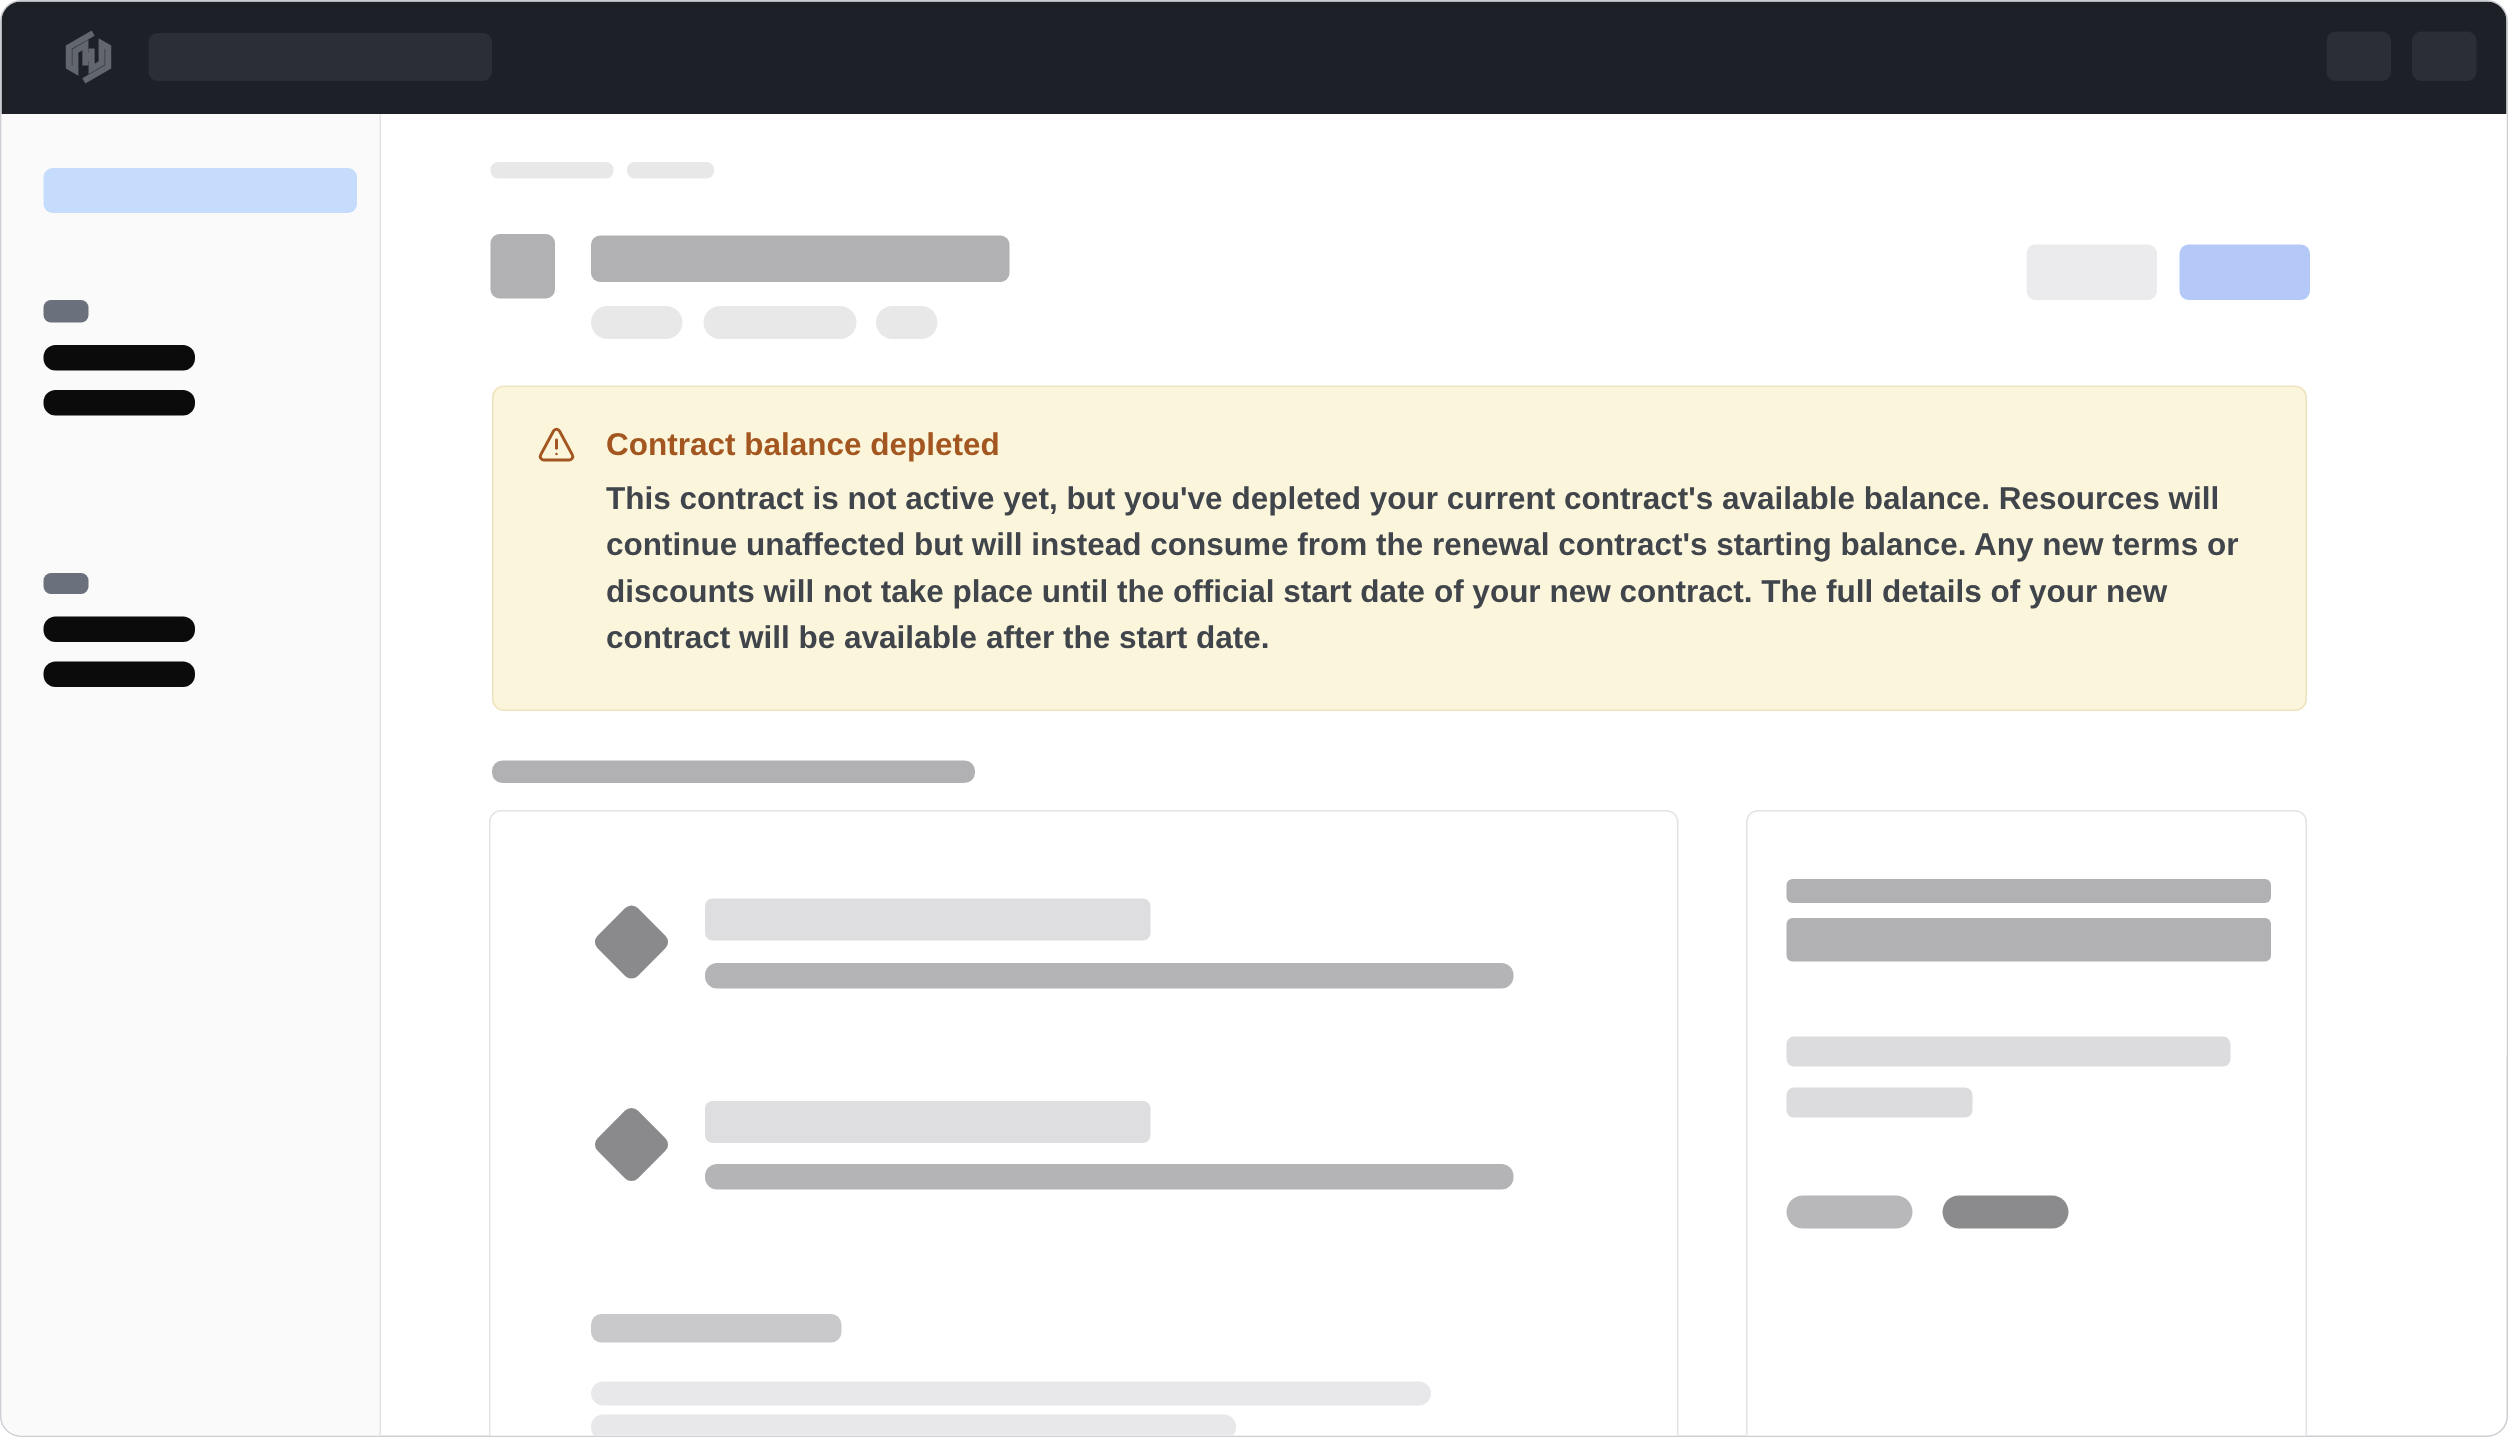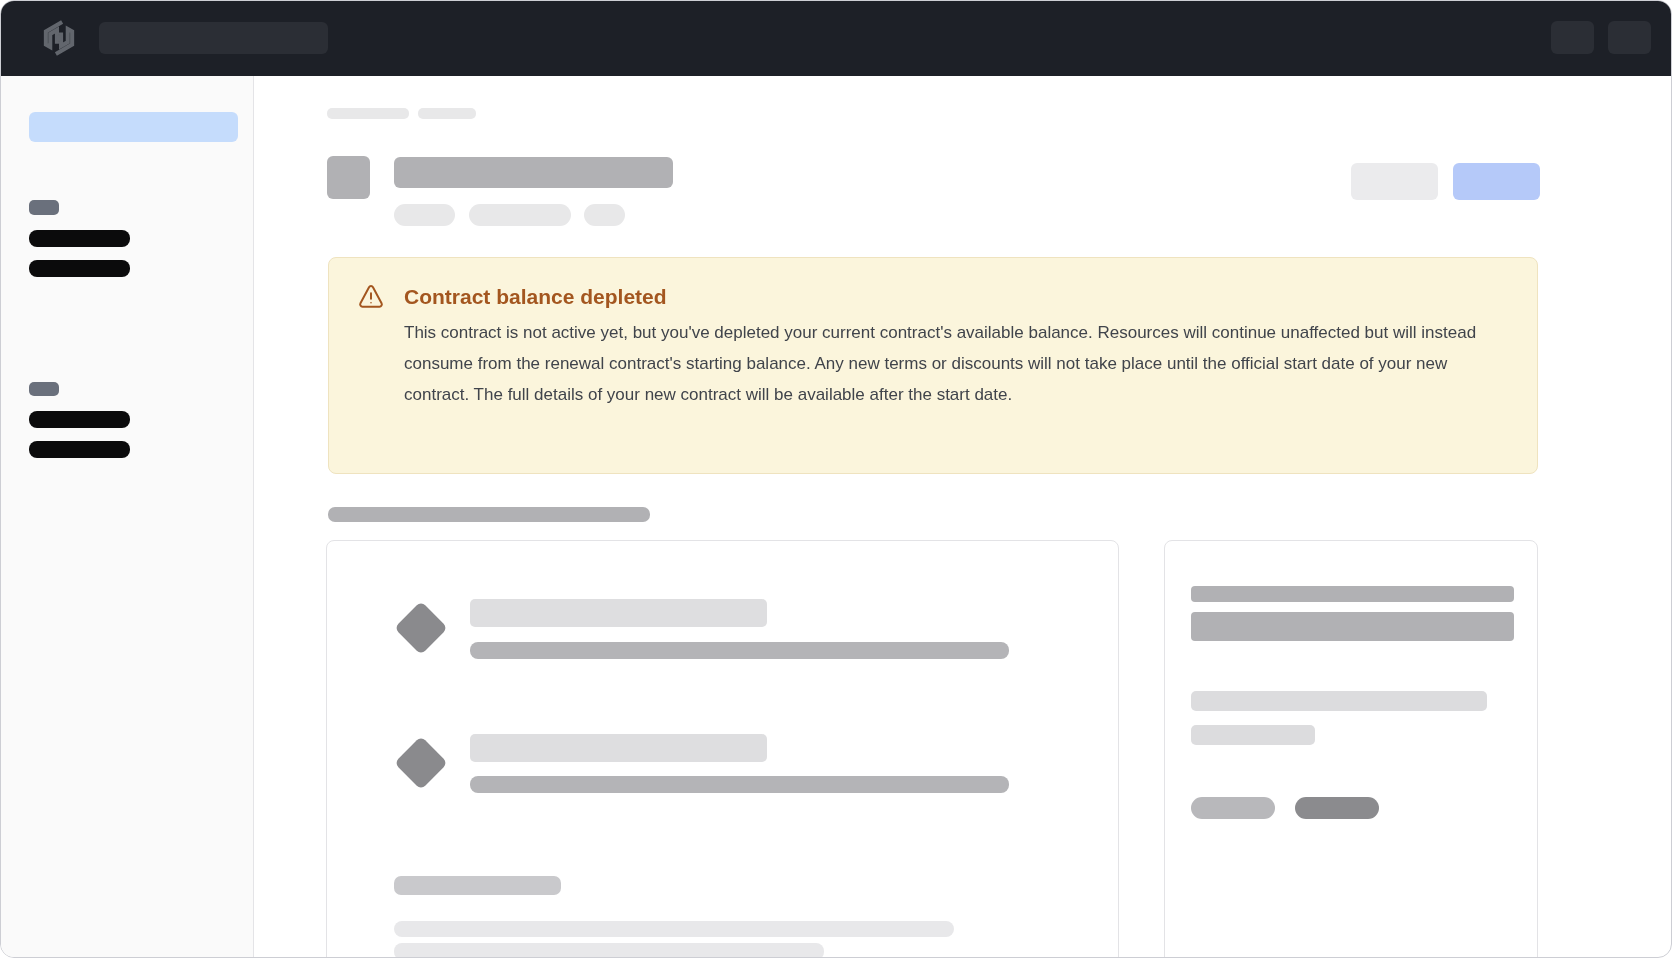--- a/index.html
+++ b/index.html
@@ -27,21 +27,21 @@
 
   .btn-gray{background:#ebebed;border-radius:6px;}
   .btn-blue{background:var(--accent-blue,#b5c9f9);border-radius:6px;}
 
   
   .alert{left:327px;top:256px;width:1210px;height:217px;background:var(--warning-bg,#fbf5dc);
          border:1px solid var(--warning-border,#efe3bf);border-radius:8px;
          display:flex;padding:24px 28px;gap:19px;}
   .alert-title{font-size:21px;font-weight:bold;line-height:30px;color:var(--warning-fg,#a3561f);
                margin-bottom:5px;}
-  .alert-body{font-size:17px;line-height:31px;color:var(--body-text,#40444b);max-width:1090px;}
+  .alert-body{font-size:21px;line-height:31px;color:var(--body-text,#40444b);max-width:1090px;font-weight:bold;}
 
   
   .card{background:#fff;border:1px solid var(--card-border,#e3e3e6);border-radius:8px;}
   .diamond{width:38px;height:38px;border-radius:6px;background:#8a8a8d;transform:rotate(45deg);}
   .lbar{background:#dedee0;border-radius:5px;}
   .dbar{background:#b4b4b7;border-radius:8px;}
 </style>
 </head>
 <body>
 

